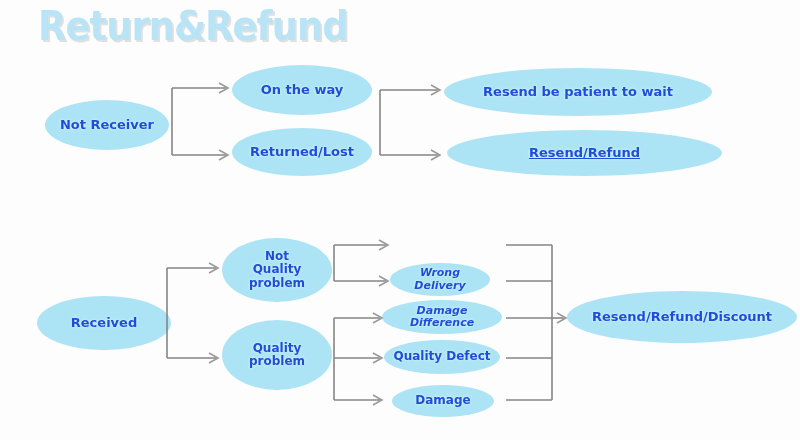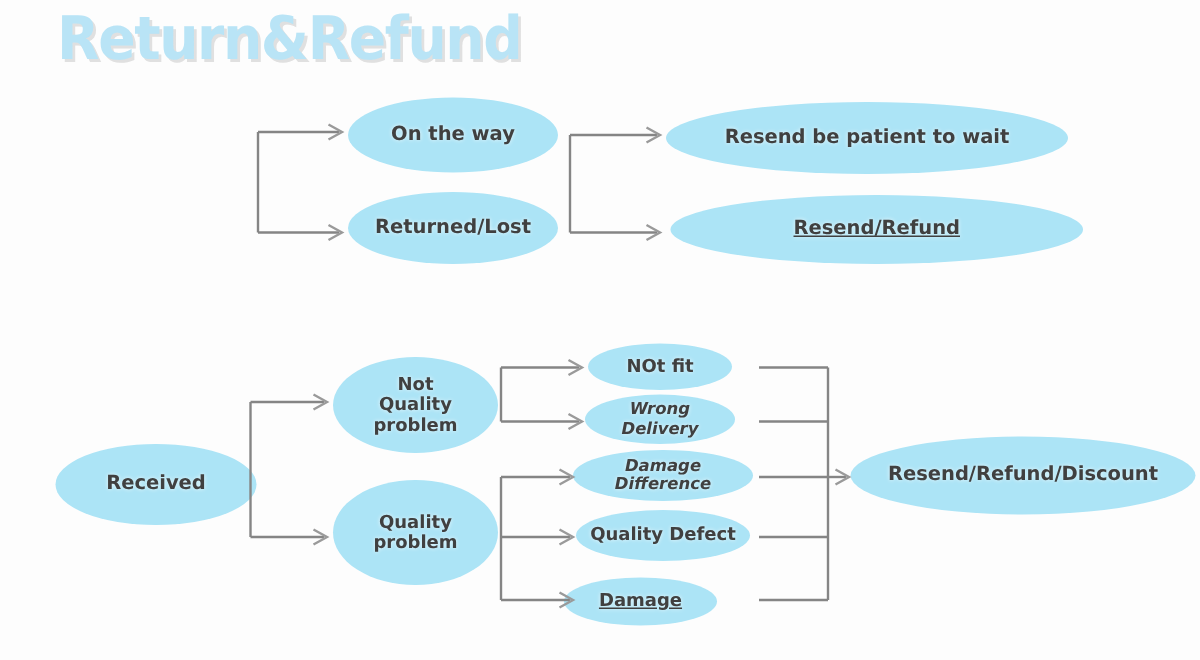--- a/index.html
+++ b/index.html
@@ -38,21 +38,21 @@
   }
   
   .node {
     position: absolute;
     background: #ace4f6;
     border-radius: 50%;
     display: flex;
     align-items: center;
     justify-content: center;
     text-align: center;
-    color: #404040;
+    color: #1d4ed8;
     font-family: "DejaVu Sans", sans-serif;
     font-weight: bold;
     font-size: 13px;
     line-height: 1.12;
     text-shadow: 0 0 3px rgba(255,255,255,0.75);
     box-sizing: border-box;
     padding: 0 6px;
     white-space: pre-line;
   }
   .node.small { font-size: 12px; }
@@ -77,48 +77,48 @@
     stroke-width: 1.6;
   }
 </style>
 </head>
 <body>
 
 <div id="canvas">
 
   <div id="title">Return&amp;Refund</div>
 
+  <div class="node" style="left:33px; top:100px; width:124px; height:50px;">Not Receiver</div>
 
   <div class="node" style="left:220px; top:65px; width:140px; height:50px;">On the way</div>
 
   <div class="node" style="left:220px; top:128px; width:140px; height:48px;">Returned/Lost</div>
 
   <div class="node" style="left:432px; top:68px; width:268px; height:48px;">Resend be patient to wait</div>
 
   <div class="node" style="left:435px; top:130px; width:275px; height:46px;text-decoration:underline;">Resend/Refund</div>
 
   <div class="node" style="left:25px; top:296px; width:134px; height:54px;">Received</div>
 
   <div class="node small" style="left:210px; top:238px; width:110px; height:64px;">Not
 Quality
 problem</div>
 
   <div class="node small" style="left:210px; top:320px; width:110px; height:70px;">Quality
 problem</div>
 
-  <div class="node small" style="left:380px; top:229px; width:96px; height:31px;">NOt fit</div>
 
   <div class="node tiny" style="left:378px; top:263px; width:100px; height:33px;">Wrong
 Delivery</div>
 
   <div class="node tiny" style="left:370px; top:300px; width:120px; height:34px;">Damage Difference</div>
 
   <div class="node small" style="left:372px; top:340px; width:116px; height:34px;">Quality Defect</div>
 
-  <div class="node small" style="left:364px; top:385px; width:102px; height:32px;text-decoration:underline;">Damage</div>
+  <div class="node small" style="left:380px; top:385px; width:102px; height:32px;">Damage</div>
 
   <div class="node" style="left:555px; top:291px; width:230px; height:52px;text-align:right;">Resend/Refund/Discount</div>
 
   <svg id="wires" viewBox="0 0 800 440">
 
     <g>
       <polyline points="160,88 160,155"></polyline>
       <line x1="160" y1="88" x2="214" y2="88"></line>
       <line x1="160" y1="155" x2="214" y2="155"></line>
       <polyline class="head" points="207,83 216,88 207,93"></polyline>

